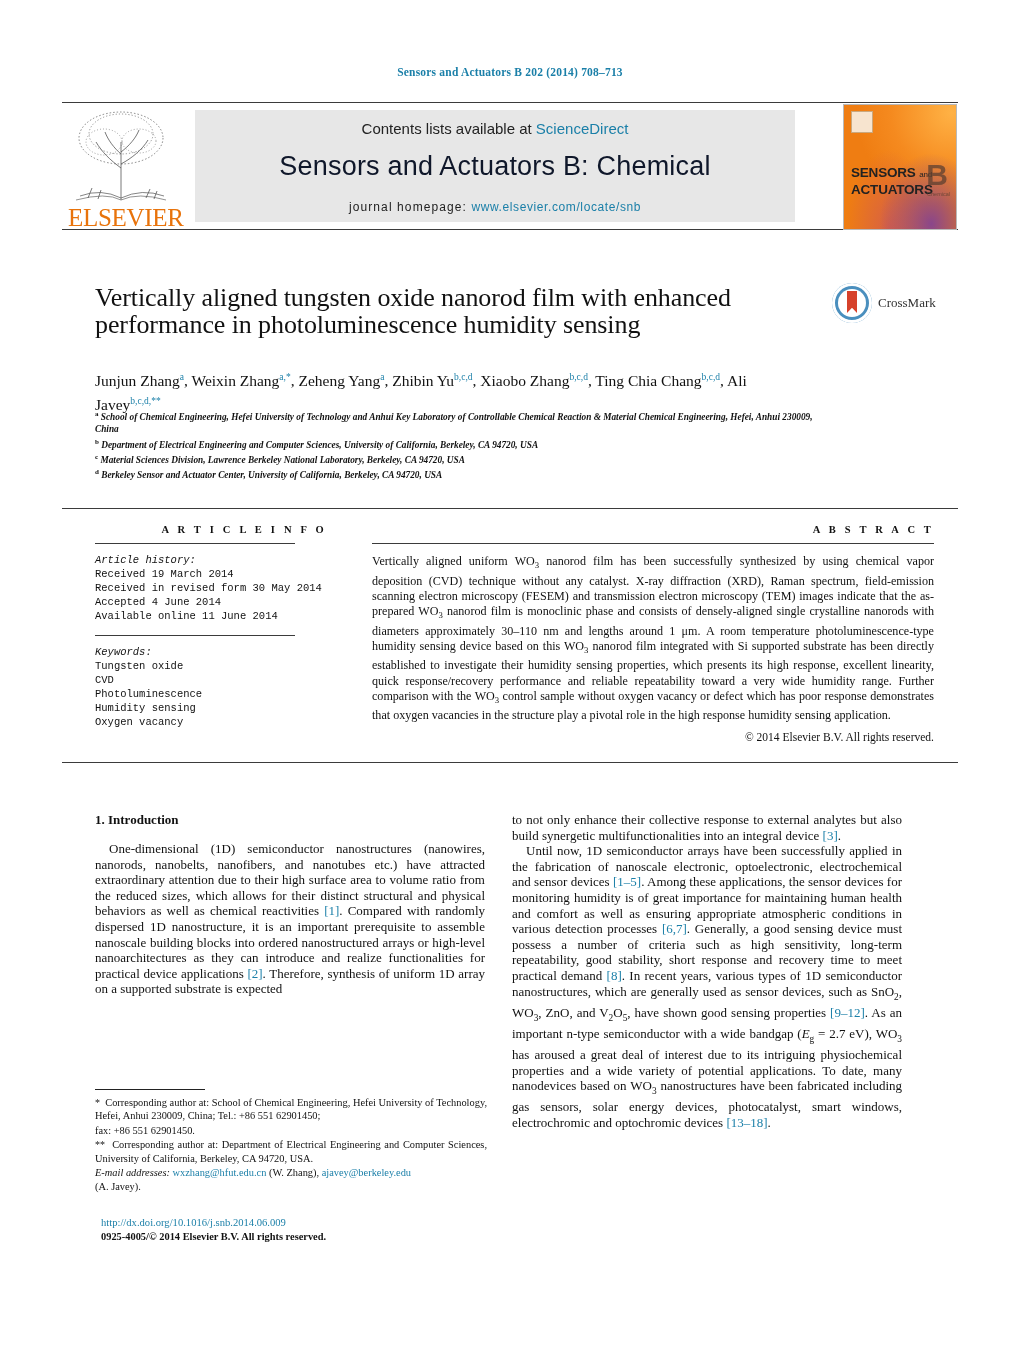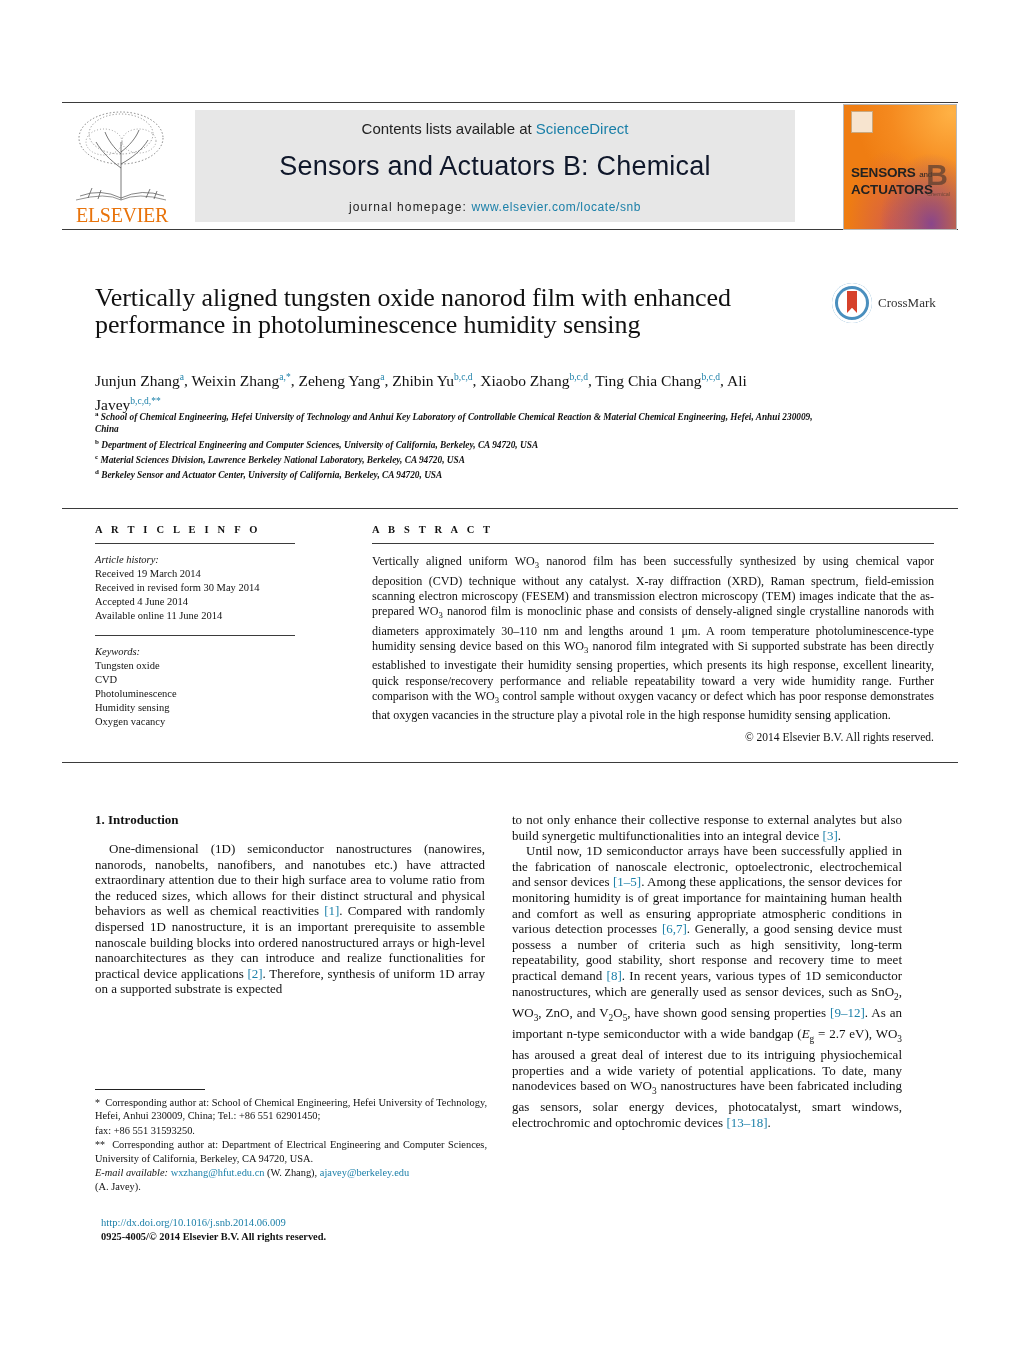--- a/index.html
+++ b/index.html
@@ -60,21 +60,21 @@
     width: 110px;
     height: 118px;
   }
   .elsevier-wordmark {
     position: absolute;
     left: 2px;
     top: 96px;
     width: 108px;
     text-align: center;
     font-family: "Liberation Serif", serif;
-    font-size: 20px;
+    font-size: 25px;
     font-weight: normal;
     letter-spacing: -0.3px;
     color: #E8730B;
   }
 
   .mast-center {
     position: absolute;
     left: 133px;
     top: 8px;
     width: 600px;
@@ -254,29 +254,30 @@
     top: 524px;
     width: 232px;
   }
   .sec-head {
     font-family: "Liberation Serif", serif;
     font-weight: bold;
     font-size: 10.5px;
     letter-spacing: 3.2px;
     color: #111;
     text-transform: uppercase;
+    text-align: right;
   }
   .info-rule {
     margin-top: 8px;
     border-top: 1px solid #3b3b3b;
     width: 200px;
   }
   .info-block {
     margin-top: 9px;
-    font-family: Liberation Serif, serif;
+    font-family: Liberation Mono, monospace;
     font-size: 10.5px;
     line-height: 14px;
     color: #111;
   }
   .info-label {
     font-style: italic;
   }
   .kw-rule {
     margin-top: 12px;
     border-top: 1px solid #3b3b3b;
@@ -381,20 +382,21 @@
   .issn-line { color: #111; font-weight: bold; font-size: 10.4px; }
 
   sub { font-size: 0.72em; }
   sup { font-size: 0.72em; }
 </style>
 </head>
 <body>
 
 <div class="page">
 
+  <div class="runninghead">Sensors and Actuators B 202 (2014) 708–713</div>
 
   <div class="masthead">
     <div class="mast-rule-top"></div>
     <div class="mast-rule-bottom"></div>
 
     <div class="elsevier-logo">
       <svg width="110" height="96" viewBox="0 0 110 96">
         <g stroke="#555" stroke-width="0.8" fill="none">
           <path d="M55 92 L55 34"></path>
           <path d="M55 60 C44 52 36 44 30 34"></path>
@@ -494,23 +496,23 @@
   </div>
 
   <div class="col-right">
     <p class="body-p noindent">to not only enhance their collective response to external analytes but also build synergetic multifunctionalities into an integral device <span class="cite">[3]</span>.</p>
     <p class="body-p">Until now, 1D semiconductor arrays have been successfully applied in the fabrication of nanoscale electronic, optoelectronic, electrochemical and sensor devices <span class="cite">[1–5]</span>. Among these applications, the sensor devices for monitoring humidity is of great importance for maintaining human health and comfort as well as ensuring appropriate atmospheric conditions in various detection processes <span class="cite">[6,7]</span>. Generally, a good sensing device must possess a number of criteria such as high sensitivity, long-term repeatability, good stability, short response and recovery time to meet practical demand <span class="cite">[8]</span>. In recent years, various types of 1D semiconductor nanostructures, which are generally used as sensor devices, such as SnO<sub>2</sub>, WO<sub>3</sub>, ZnO, and V<sub>2</sub>O<sub>5</sub>, have shown good sensing properties <span class="cite">[9–12]</span>. As an important n-type semiconductor with a wide bandgap (<i>E</i><sub>g</sub> = 2.7 eV), WO<sub>3</sub> has aroused a great deal of interest due to its intriguing physiochemical properties and a wide variety of potential applications. To date, many nanodevices based on WO<sub>3</sub> nanostructures have been fabricated including gas sensors, solar energy devices, photocatalyst, smart windows, electrochromic and optochromic devices <span class="cite">[13–18]</span>.</p>
   </div>
 
   <div class="foot-rule"></div>
   <div class="footnotes">
     <div class="fn"><span class="star">*</span>&nbsp; Corresponding author at: School of Chemical Engineering, Hefei University of Technology, Hefei, Anhui 230009, China; Tel.: +86 551 62901450;</div>
-    <div class="fn">fax: +86 551 31593250.</div>
+    <div class="fn">fax: +86 551 62901450.</div>
     <div class="fn"><span class="star">**</span>&nbsp; Corresponding author at: Department of Electrical Engineering and Computer Sciences, University of California, Berkeley, CA 94720, USA.</div>
-    <div class="fn"><span class="em-label">E-mail available:</span> <span class="link">wxzhang@hfut.edu.cn</span> (W. Zhang), <span class="link">ajavey@berkeley.edu</span></div>
+    <div class="fn"><span class="em-label">E-mail addresses:</span> <span class="link">wxzhang@hfut.edu.cn</span> (W. Zhang), <span class="link">ajavey@berkeley.edu</span></div>
     <div class="fn">(A. Javey).</div>
   </div>
 
   <div class="doi-block">
     <div class="doi-line">http://dx.doi.org/10.1016/j.snb.2014.06.009</div>
     <div class="issn-line">0925-4005/© 2014 Elsevier B.V. All rights reserved.</div>
   </div>
 
 </div>
 

